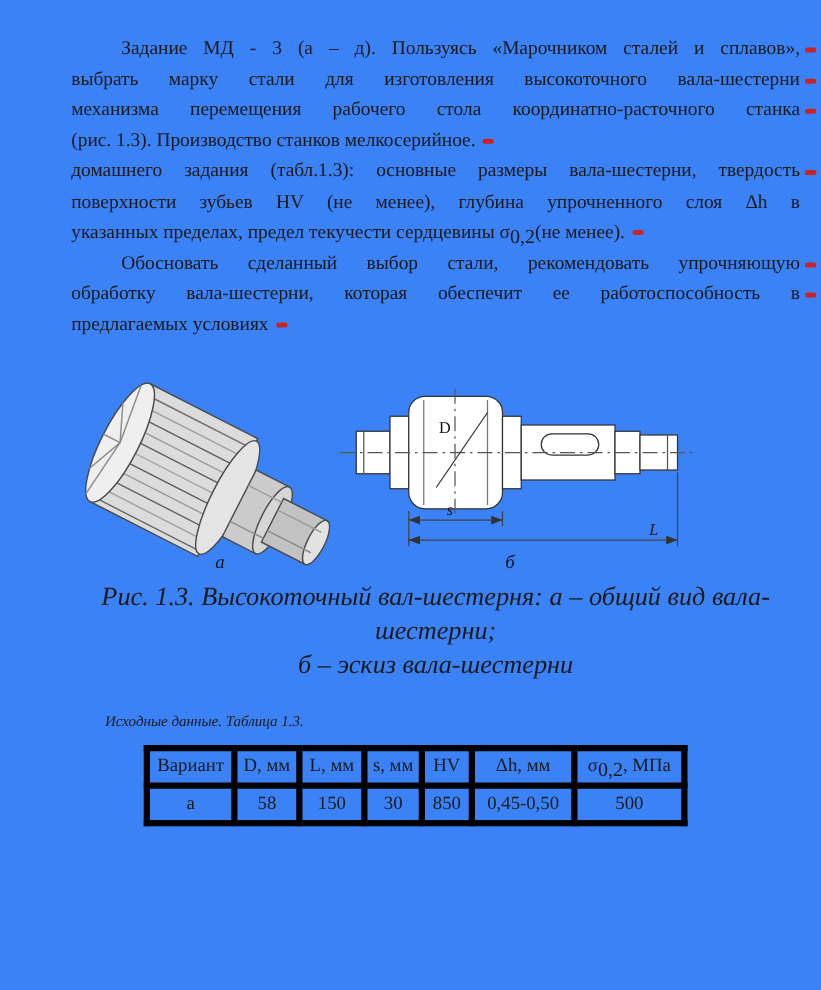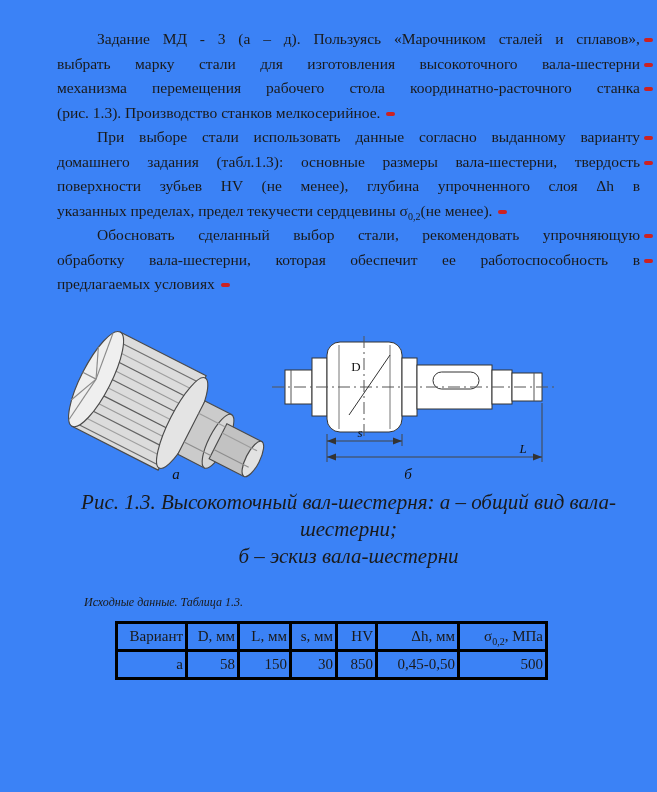--- a/index.html
+++ b/index.html
@@ -14,53 +14,53 @@
   .para{margin:0;}
   .line{
     position:relative;
     font-size:15.5px;line-height:24.5px;white-space:normal;
   }
   .line.just{text-align:justify;text-align-last:justify;}
   .line.indent{text-indent:40px;}
   .mark{background:var(--mark,#cc2222);border-radius:2px;}
   .mark-abs{position:absolute;right:-13px;top:11px;width:9px;height:4px;}
   .mark-inline{display:inline-block;width:9px;height:4px;margin-left:6px;vertical-align:middle;}
-  sub{font-size:10px;line-height:0;}
+  sub{font-size:16px;line-height:0;}
   
   .figure-svg{display:block;margin-top:10px;}
   .dim{font-size:13px;fill:#111;font-family:"Liberation Serif","DejaVu Serif",serif;}
   .dim-ital{font-style:italic;}
   .fig-label{font-size:15px;font-style:italic;fill:#111;font-family:"Liberation Serif","DejaVu Serif",serif;}
   
   .caption{margin-top:4px;text-align:center;font-style:italic;font-size:21px;line-height:27px;}
   
   .table-title{margin-top:20px;margin-left:27px;font-style:italic;font-size:12px;line-height:24px;}
   
   table.data{border-collapse:collapse;margin-top:7px;margin-left:58px;table-layout:fixed;}
   table.data th, table.data td{
-    border:3px solid #000000;font-weight:normal;
-    font-size:15px;text-align:right;vertical-align:middle;
+    border:5px solid #000000;font-weight:normal;
+    font-size:15px;text-align:center;vertical-align:middle;
     height:25px;padding:0 2px;
   }
 </style>
 </head>
 <body>
 
 <div class="page">
   <div class="content">
 
     <div id="paragraphs">
         <div class="para">
           <div class="line just indent"><span>Задание МД - 3 (а – д). Пользуясь «Марочником сталей и сплавов»,</span><span class="mark mark-abs"></span></div>
           <div class="line just"><span>выбрать марку стали для изготовления высокоточного вала-шестерни</span><span class="mark mark-abs"></span></div>
           <div class="line just"><span>механизма перемещения рабочего стола координатно-расточного станка</span><span class="mark mark-abs"></span></div>
           <div class="line"><span>(рис. 1.3). Производство станков мелкосерийное.</span><span class="mark mark-inline"></span></div>
         </div>
         <div class="para">
-          <div class="line just indent"><span>При выборе стали использовать данные согласно выданному варианту</span><span class="mark mark-abs"></span></div>
+          <div class="line just indent"><span class="mark mark-abs"></span></div>
           <div class="line just"><span>домашнего задания (табл.1.3): основные размеры вала-шестерни, твердость</span><span class="mark mark-abs"></span></div>
           <div class="line just"><span>поверхности зубьев HV (не менее), глубина упрочненного слоя Δh в</span></div>
           <div class="line"><span>указанных пределах, предел текучести сердцевины σ<sub>0,2</sub>(не менее).</span><span class="mark mark-inline"></span></div>
         </div>
         <div class="para">
           <div class="line just indent"><span>Обосновать сделанный выбор стали, рекомендовать упрочняющую</span><span class="mark mark-abs"></span></div>
           <div class="line just"><span>обработку вала-шестерни, которая обеспечит ее работоспособность в</span><span class="mark mark-abs"></span></div>
           <div class="line"><span>предлагаемых условиях</span><span class="mark mark-inline"></span></div>
         </div>
       </div>

